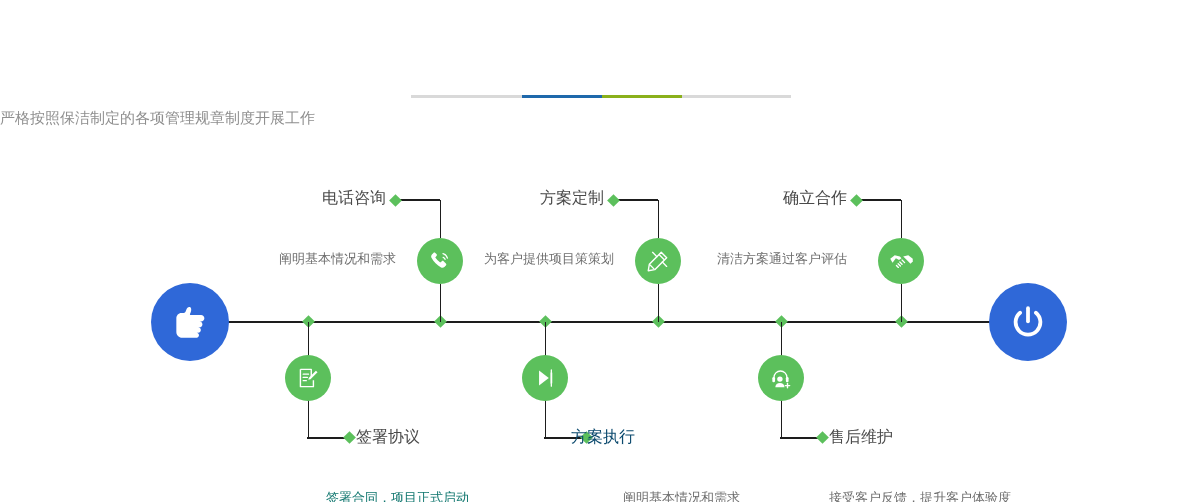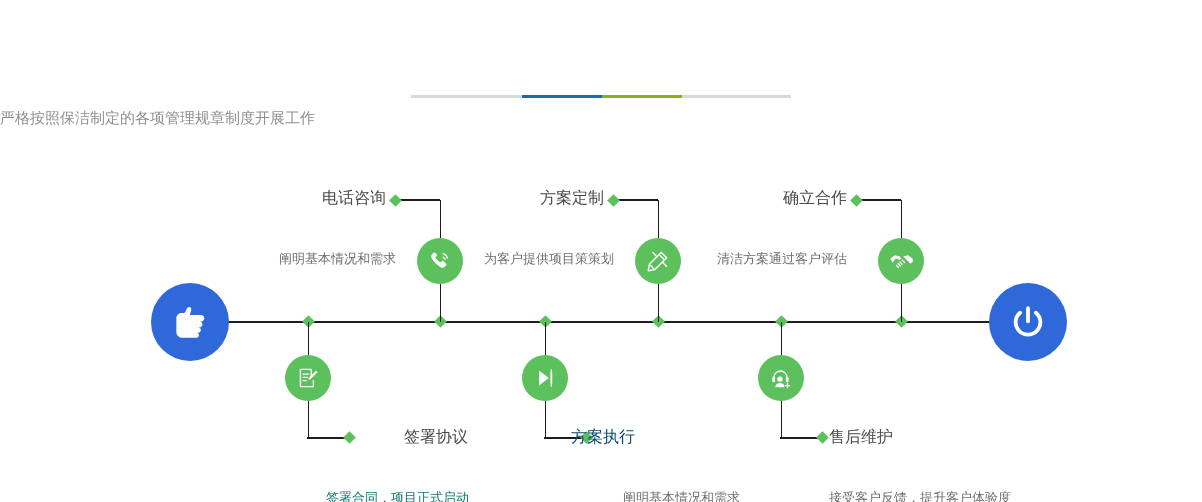--- a/index.html
+++ b/index.html
@@ -203,21 +203,21 @@
     <div class="diamond" style="left: 345px; top: 433px; background: rgb(92, 192, 92);"></div>
     <div class="node-icon" style="left: 285px; top: 355px; background: rgb(92, 192, 92);">
       <svg width="26" height="26" viewBox="0 0 48 48">
         <path fill="none" stroke="#ffffff" stroke-width="2.6" stroke-linejoin="round" d="M10 8h20v13M10 8v32h24V28"></path>
         <line x1="15" y1="17" x2="25" y2="17" stroke="#ffffff" stroke-width="2.2" stroke-linecap="round"></line>
         <line x1="15" y1="23" x2="23" y2="23" stroke="#ffffff" stroke-width="2.2" stroke-linecap="round"></line>
         <line x1="15" y1="29" x2="21" y2="29" stroke="#ffffff" stroke-width="2.2" stroke-linecap="round"></line>
         <path fill="#ffffff" d="M38.6 10.4l3 3-13 13-4 1 1-4z"></path>
       </svg>
     </div>
-    <div class="label-title" style="left: 356px; top: 427px; color: rgb(74, 74, 74); margin-left: 48px;">签署协议</div>
+    <div class="label-title" style="left: 356px; top: 427px; color: rgb(74, 74, 74);">签署协议</div>
     <div class="label-desc" style="left: 326px; top: 452px; color: #0f766e;">签署合同，项目正式启动</div>
   </div>
 
   <div class="step">
     <div class="diamond" style="left: 654px; top: 317px; background: rgb(92, 192, 92);"></div>
     <div class="vline" style="left: 657.5px; top: 284px; height: 38px; background: rgb(29, 29, 29);"></div>
     <div class="vline" style="left: 657.5px; top: 200px; height: 38px; background: rgb(29, 29, 29);"></div>
     <div class="hline" style="left: 614px; top: 199.4px; width: 44px; background: rgb(29, 29, 29);"></div>
     <div class="diamond" style="left: 609px; top: 196px; background: rgb(92, 192, 92);"></div>
     <div class="node-icon" style="left: 635px; top: 238px; background: rgb(92, 192, 92);">

